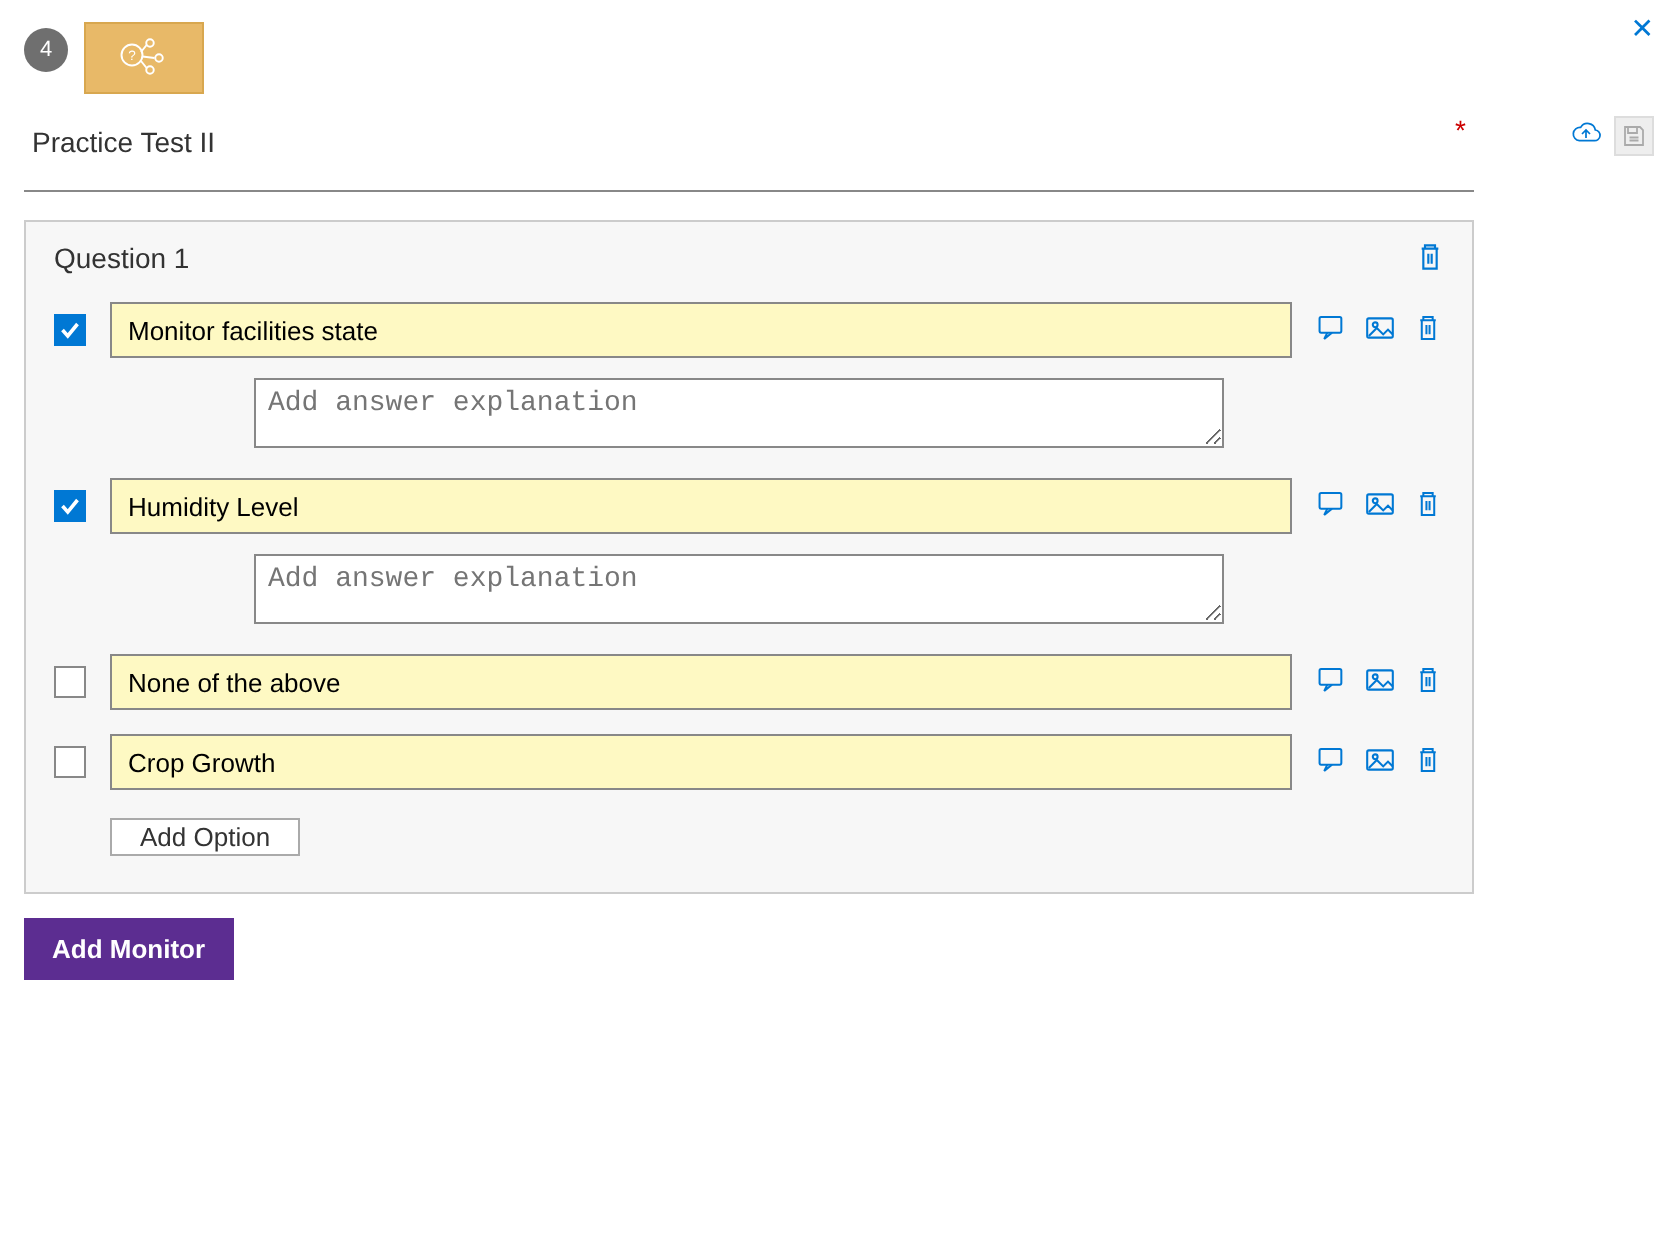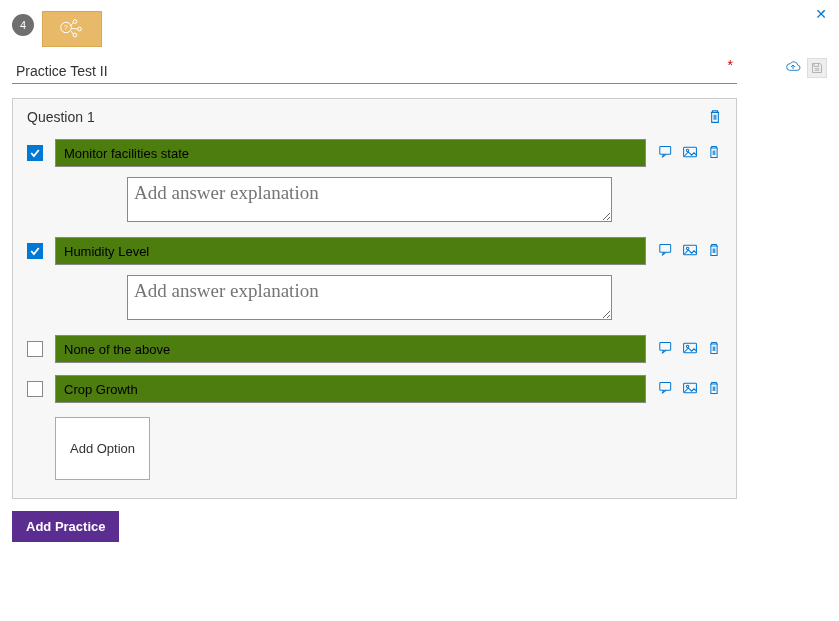--- a/index.html
+++ b/index.html
@@ -49,21 +49,21 @@
       align-items: center;
       justify-content: center;
       margin-top: 3px;
     }
     .icon-tile svg { width: 30px; height: 26px; }
     .title-row {
       display: flex;
       align-items: flex-start;
       justify-content: space-between;
       border-bottom: 1px solid #888;
-      padding-bottom: 2px;
+      padding-bottom: 14px;
       margin-top: 6px;
     }
     .title-row .title {
       font-size: 14px;
       padding: 2px 4px;
       flex: 1;
     }
     .title-row .req {
       color: #c00;
       font-size: 14px;
@@ -143,55 +143,55 @@
     }
     .opt-cb.checked {
       background: #0078d4;
       border-color: #0078d4;
     }
     .opt-cb.checked svg { width: 12px; height: 12px; stroke: #fff; stroke-width: 2.4; fill: none; }
     .opt-input {
       flex: 1;
       height: 28px;
       border: 1px solid #888;
-      background: #4d7c0f;
+      background: #fef9c3;
       padding: 0 8px;
       font-family: inherit;
       font-size: 13px;
       outline: none;
     }
     .opt-actions {
       display: flex;
       gap: 8px;
       align-items: center;
     }
     .opt-actions span { cursor: pointer; }
     .opt-actions svg { width: 16px; height: 14px; stroke: #0078d4; fill: none; stroke-width: 1.3; }
     .expl-wrap {
       margin-left: 100px;
       margin-top: 10px;
     }
     .expl {
       width: 485px;
-      height: 45px;
+      height: 35px;
       border: 1px solid #888;
       background: #fff;
       padding: 4px 6px;
-      font-family: Liberation Serif, serif;
-      font-size: 19px;
+      font-family: Liberation Mono, monospace;
+      font-size: 14px;
       resize: both;
       outline: none;
     }
     .add-opt-btn {
       margin-top: 14px;
       margin-left: 28px;
       display: inline-block;
       border: 1px solid #aaa;
       background: #fff;
-      padding: 23px 14px;
+      padding: 1px 14px;
       font-size: 13px;
       cursor: pointer;
     }
     .add-q-btn {
       margin-top: 12px;
       display: inline-block;
       background: #5c2d91;
       color: #fff;
       border: none;
       padding: 8px 14px;
@@ -336,14 +336,14 @@
             <span><svg viewBox="0 0 16 18">
                 <path d="M3 4 H13 M5 4 V2 H11 V4 M4 4 V16 H12 V4 M7 7 V13 M9 7 V13"></path>
               </svg></span>
           </span>
         </div>
       </div>
 
     <span class="add-opt-btn">Add Option</span>
   </div>
 
-  <button class="add-q-btn">Add Practice</button>
+  <button class="add-q-btn">Add Monitor</button>
 </div>
 
 </body></html>

